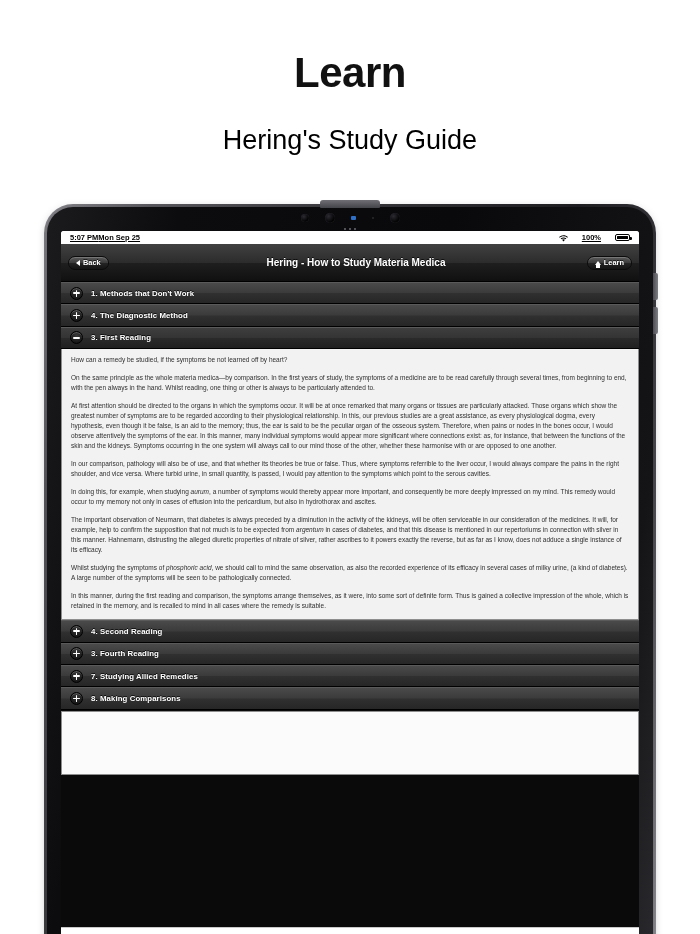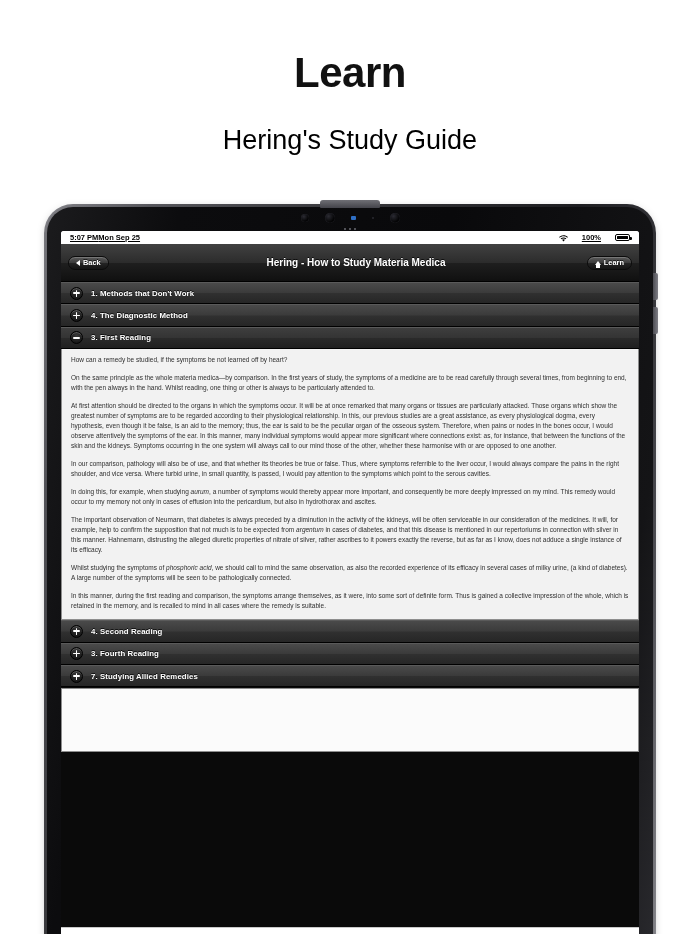--- a/index.html
+++ b/index.html
@@ -401,20 +401,24 @@
           <span class="acc-label">4. Second Reading</span>
         </div>
         <div class="acc-header">
           <span class="toggle plus"></span>
           <span class="acc-label">3. Fourth Reading</span>
         </div>
         <div class="acc-header">
           <span class="toggle plus"></span>
           <span class="acc-label">7. Studying Allied Remedies</span>
         </div>
+        <div class="acc-header">
+          <span class="toggle plus"></span>
+          <span class="acc-label">8. Making Comparisons</span>
+        </div>
         <div class="blank-panel"></div>
       </div>
 
     <div class="tab-bar" id="tab-bar">
         <div class="tab-item">
           <span class="tab-ico"><svg viewBox="0 0 24 24" width="17" height="15">
               <path d="M12 4 2.5 12h3.2L12 6.9 18.3 12h3.2Z" fill="#0a7cf5"></path>
               <path d="M12 9.2 6.6 13.6v5.6h10.8v-5.6Z" fill="#0a7cf5"></path>
             </svg></span>
         </div>

